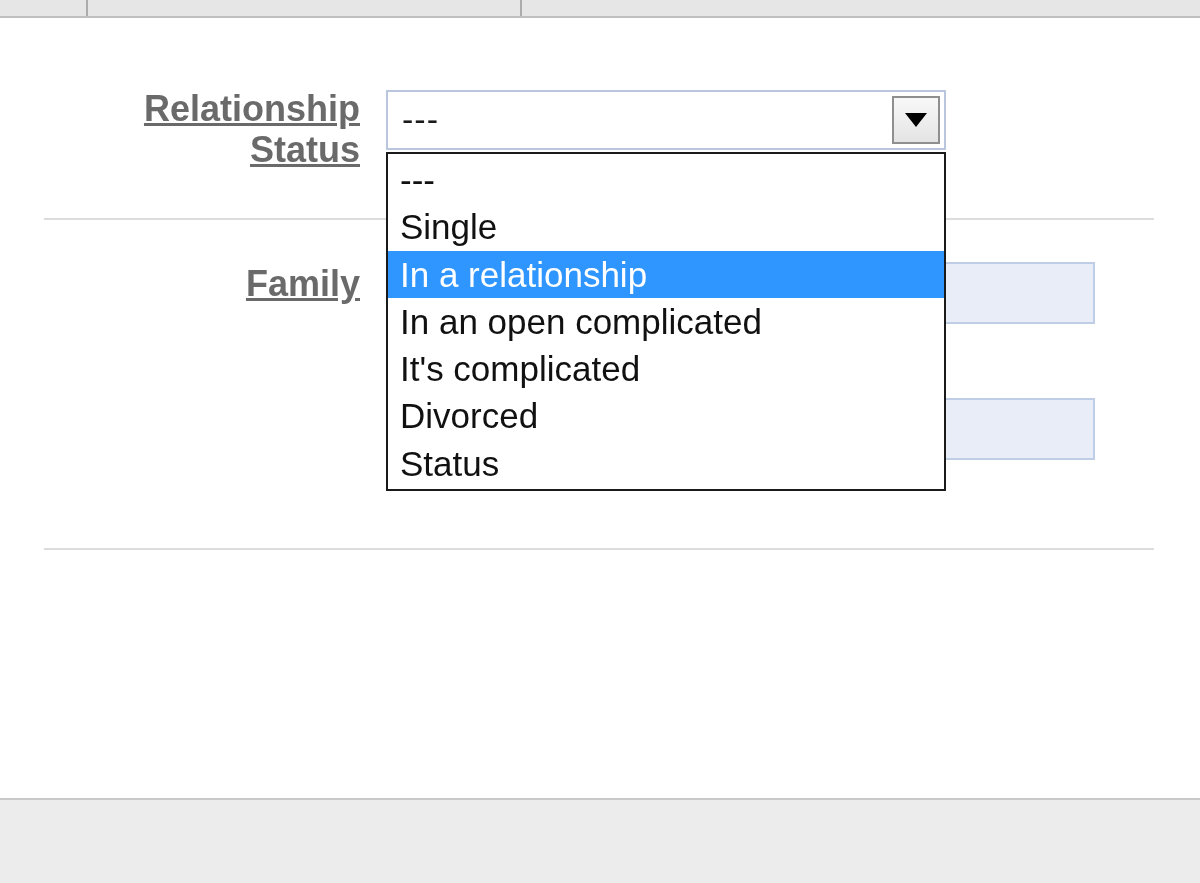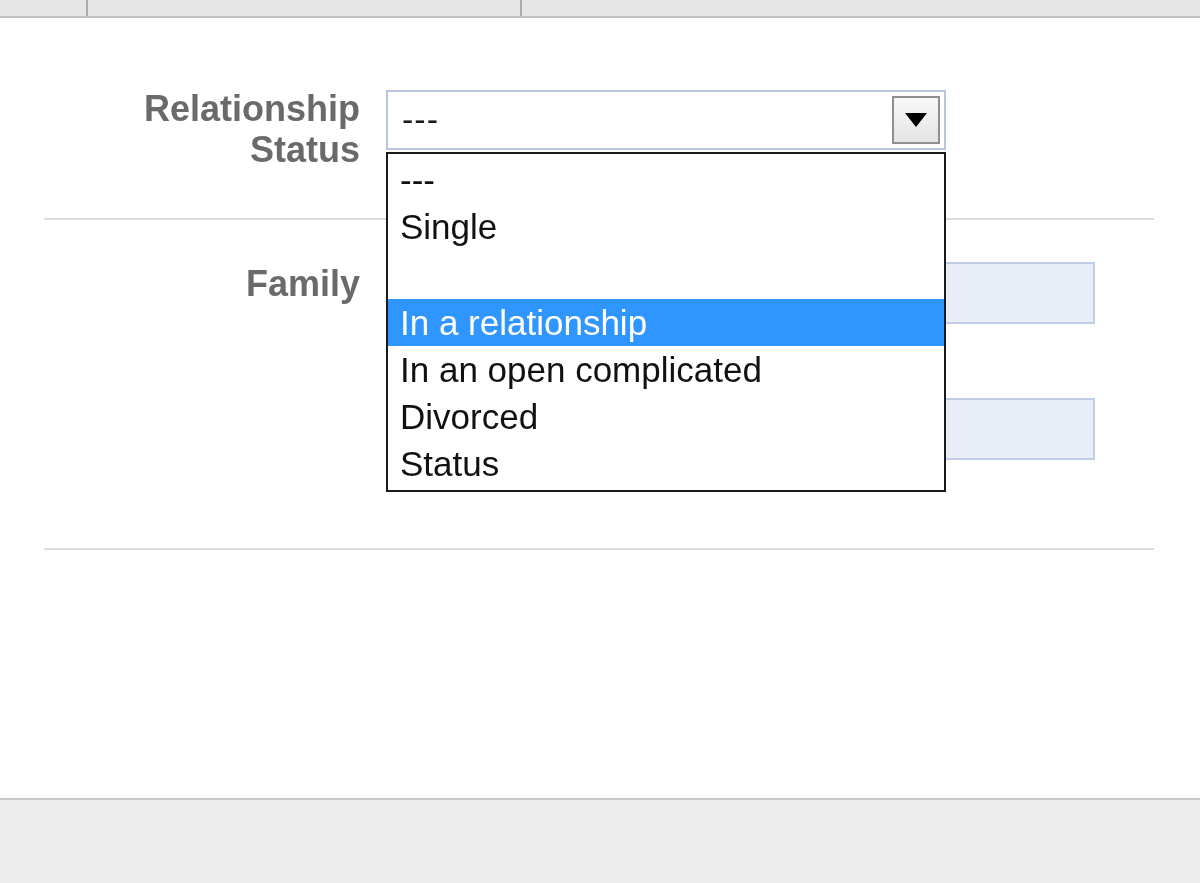--- a/index.html
+++ b/index.html
@@ -28,20 +28,21 @@
     left:0;top:18px;width:1200px;height:780px;
     background:#ffffff;
   }
   .label{
     position:absolute;
     color:#6a6a6a;
     font-weight:bold;
     font-size:36px;
     text-align:right;
     line-height:1.15;
+    text-decoration:underline;
   }
   .label.rel{
     left:0;
     top:70px;
     width:360px;
   }
   .label.fam{
     left:0;
     top:245px;
     width:360px;
@@ -118,21 +119,20 @@
     font-size:35px;
     line-height:1.35;
     color:#111;
     padding:0 12px;
     white-space:nowrap;
     cursor:default;
   }
   .droplist .opt.hl{
     background:#2f95ff;
     color:#ffffff;
-    margin-top:48px;
   }
 </style>
 </head>
 <body>
 
 <div class="topbar">
   <div class="seg" style="left:0;width:86px;"></div>
   <div class="seg" style="left:518px;width:2px;"></div>
 </div>
 
@@ -156,19 +156,20 @@
         <polygon points="0,0 22,0 11,14" fill="#000"></polygon>
       </svg>
     </span>
   </div>
 
   <div class="droplist" id="droplist">
       <div class="opt">---</div>
       <div class="opt">Single</div>
       <div class="opt hl">In a relationship</div>
       <div class="opt">In an open complicated</div>
+      <div class="opt">It's complicated</div>
       <div class="opt">Divorced</div>
       <div class="opt">Status</div>
     </div>
 
 </div>
 
 <div class="bottomband"></div>
 
 </body></html>

